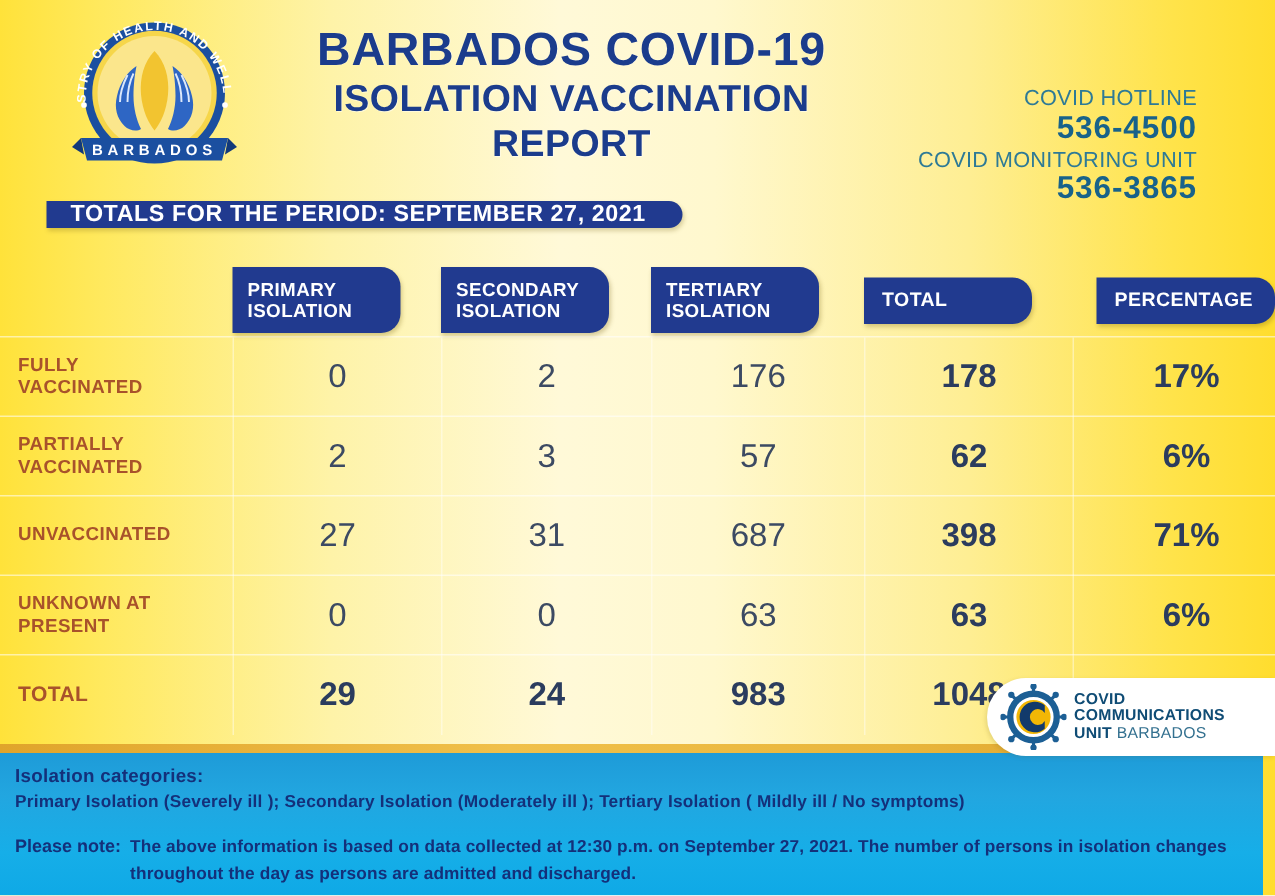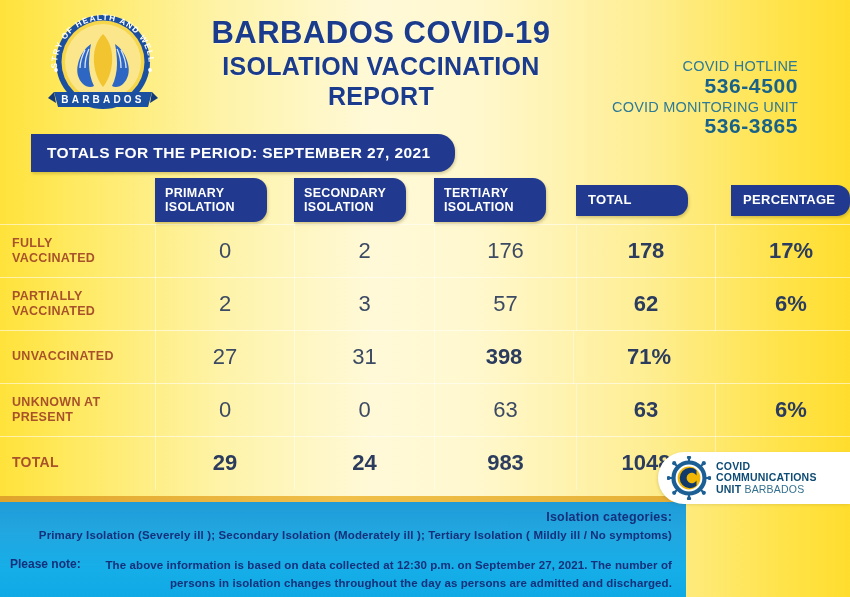--- a/index.html
+++ b/index.html
@@ -89,21 +89,21 @@
     color: #18628A;
     letter-spacing: 0.6px;
     margin: 1px 0 4px 0;
     white-space: nowrap;
   }
 
   
   #totals-banner {
     position: absolute;
     left: 31px; top: 134px;
-    height: 38px;
+    height: 18px;
     padding: 0 24px 0 16px;
     display: flex;
     align-items: center;
     background: #213A8F;
     border-radius: 0 17px 17px 0;
     box-shadow: 1px 2px 3px rgba(120,100,20,.28);
   }
   #totals-banner-text {
     font-size: 15.5px;
     font-weight: bold;
@@ -220,24 +220,23 @@
   
   #gold-strip {
     position: absolute;
     left: 0; top: 496px;
     width: 850px; height: 6px;
     background: linear-gradient(90deg,#E0A42B 0%,#F0C04A 40%,#E9B63C 70%,#D99B25 100%);
   }
   #footer {
     position: absolute;
     left: 0; top: 502px;
-    width: 686px; height: 95px;
+    width: 842px; height: 95px;
     background: linear-gradient(180deg,#1E9BD8 0%,#22A6E0 30%,#16AEE8 70%,#0FA9E6 100%);
     padding: 8px 14px 0 10px;
-    text-align: right;
   }
   .f-head {
     font-size: 12.5px;
     font-weight: bold;
     color: #14307A;
     letter-spacing: 0.2px;
   }
   .f-cats {
     font-size: 11.5px;
     font-weight: bold;
@@ -391,20 +390,21 @@
     </div>
 
     <div class="trow drow">
       <div class="c-label">
         <div class="rlabel">
           <div>UNVACCINATED</div>
         </div>
       </div>
       <div class="c-0 dcell">27</div>
       <div class="c-1 dcell">31</div>
+      <div class="c-2 dcell">687</div>
       <div class="c-3 dcell bold">398</div>
       <div class="c-4 dcell pct">71%</div>
     </div>
 
     <div class="trow drow">
       <div class="c-label">
         <div class="rlabel">
           <div>UNKNOWN AT</div>
           <div>PRESENT</div>
         </div>

